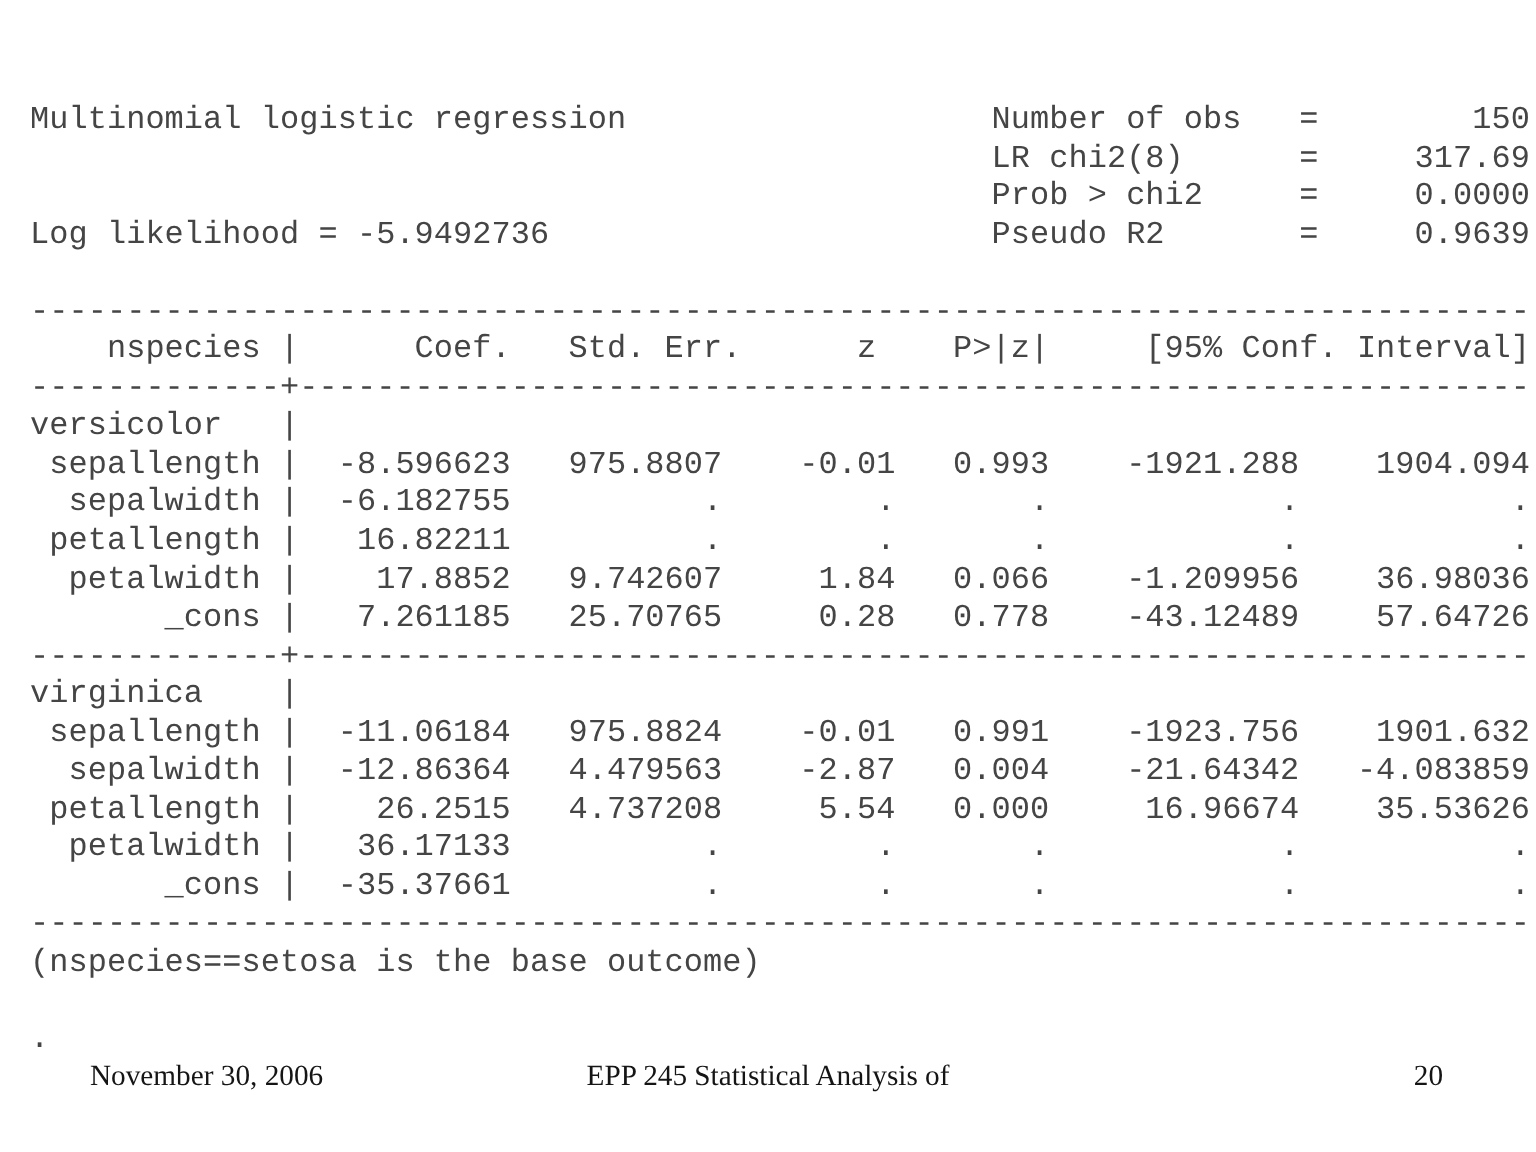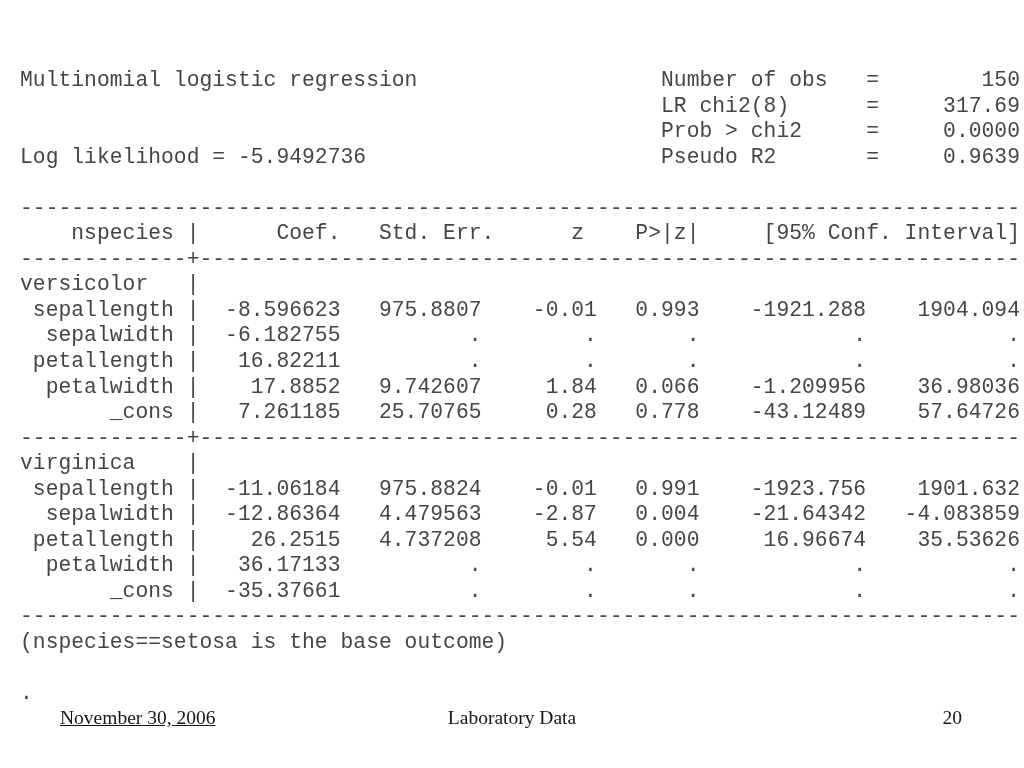--- a/index.html
+++ b/index.html
@@ -30,21 +30,20 @@
     white-space: pre;
   }
   .footer-date {
     position: absolute;
     left: 60px;
     top: 705px;
     font-family: "Liberation Serif", "DejaVu Serif", serif;
     font-size: 19.5px;
     line-height: 26px;
     color: var(--footer-text, #151515);
-    text-decoration: underline;
   }
   .footer-title {
     position: absolute;
     left: 0;
     top: 705px;
     width: 1024px;
     text-align: center;
     font-family: "Liberation Serif", "DejaVu Serif", serif;
     font-size: 19.5px;
     line-height: 26px;
@@ -87,18 +86,18 @@
   petalwidth |   36.17133          .        .       .            .           .
        _cons |  -35.37661          .        .       .            .           .
 ------------------------------------------------------------------------------
 (nspecies==setosa is the base outcome)
  
 .</pre>
 
   <div class="footer-date">November 30, 2006</div>
 
   <div class="footer-title">
-    <div>Laboratory Data</div>
+    <div>EPP 245 Statistical Analysis of</div>
   </div>
 
   <div class="footer-page">20</div>
 
 </div>
 
 </body></html>

